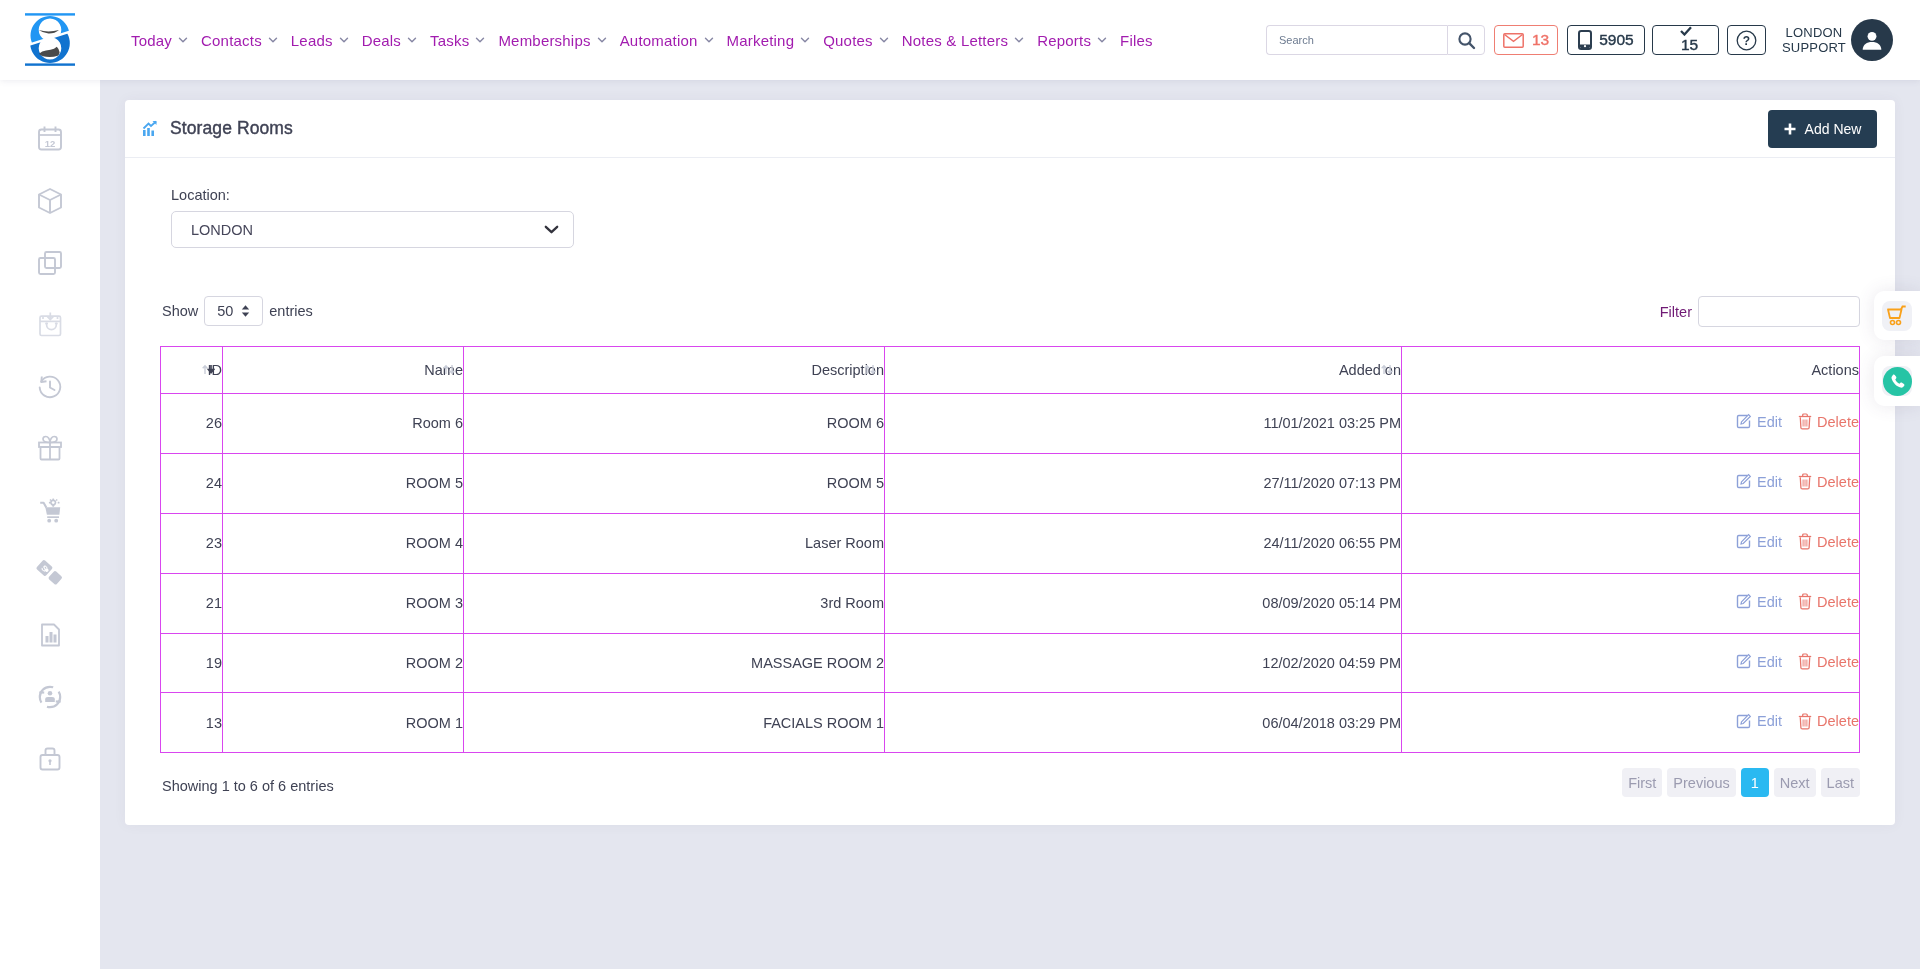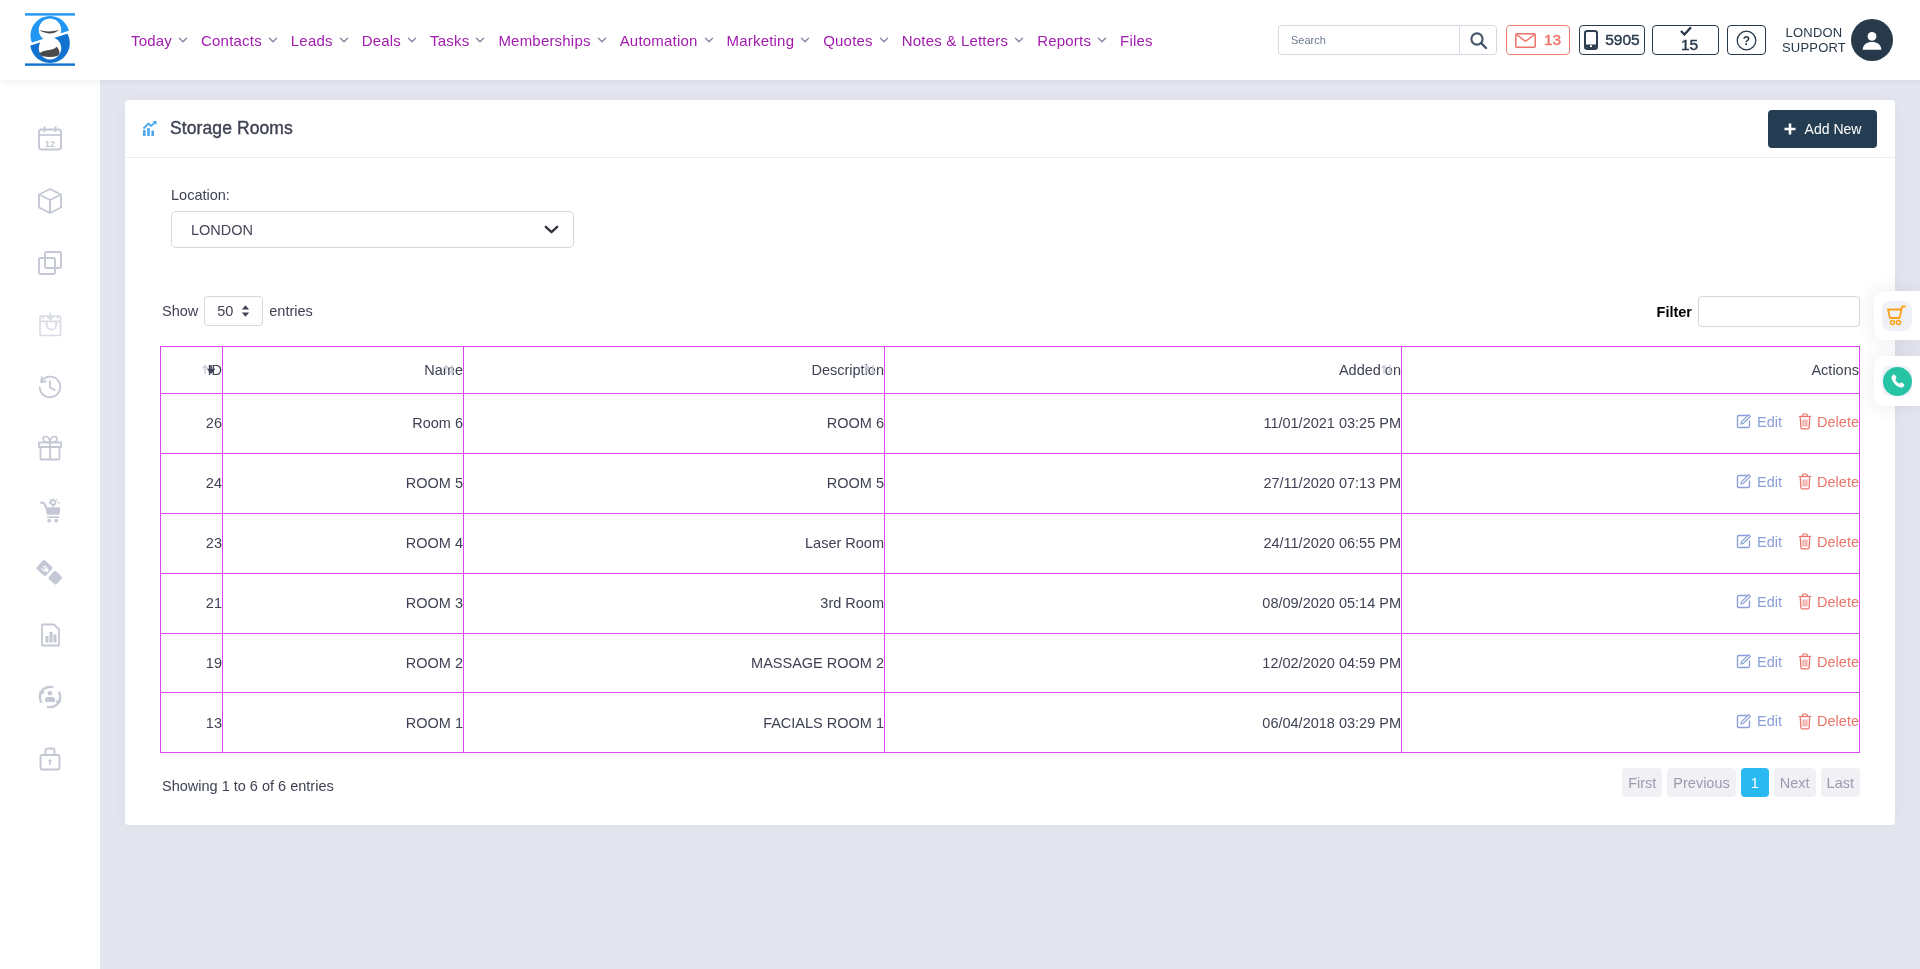--- a/index.html
+++ b/index.html
@@ -19,21 +19,21 @@
 .searchgrp input { width:181px; height:30px; border:1px solid #dbd7e4; border-right:none; border-radius:4px 0 0 4px; padding:0 12px; font-size:11px; color:#6d7b90; font-family:"Liberation Sans",sans-serif; outline:none; }
 .searchgrp input::placeholder { color:#6d7b90; }
 .searchbtn { width:38px; height:30px; border:1px solid #dbd7e4; border-radius:0 4px 4px 0; background:#fff; display:flex; align-items:center; justify-content:center; }
 
 .badge { height:30px; border-radius:4px; display:flex; align-items:center; justify-content:center; background:#fff; margin-right:9px; font-size:15.5px; font-weight:500; -webkit-text-stroke:.4px; }
 .badge.mail { width:64px; border:1px solid #ef7e73; color:#ef7268; }
 .badge.phone { margin-right:7px; }
 .badge.check { margin-right:8px; }
 .badge.help { margin-right:16px; }
 .badge.dark { border:1px solid #27394a; color:#27394a; }
-.badge.phone { width:66px; }
+.badge.phone { width:78px; }
 .badge.check { width:67px;flex-direction:column; }
 .badge.help { width:39px; }
 .username { text-align:center; color:#27394a; font-size:13px; font-weight:500; line-height:15.5px; margin:0 5px 0 0; width:64px; letter-spacing:.2px; }
 .avatar { width:42px; height:42px; border-radius:50%; background:#27394a; display:flex; align-items:center; justify-content:center; margin-right:27px; }
 
 
 .sidebar { position:absolute; left:0; top:80px; width:100px; height:889px; background:#fff; z-index:10; }
 .sidebar .sic { position:absolute; left:50%; transform:translate(-50%,-50%); }
 
 
@@ -47,21 +47,21 @@
 .card-body { position:static; }
 .loc-label { position:absolute; left:46px; top:87px; font-size:14.5px; color:#3f4254; font-weight:500; }
 .loc-select { position:absolute; left:46px; top:111px; width:403px; height:37px; border:1px solid #d6d6e0; border-radius:5px; background:#fff; display:flex; align-items:center; padding:0 14px 0 19px; font-size:14.5px; color:#46465a; }
 .loc-select .caret { margin-left:auto; }
 
 .show-row { position:absolute; left:35px; top:196px; width:1700px; height:30px; }
 .show-left { position:absolute; left:2px; top:0; display:flex; align-items:center; font-size:14.5px; color:#3f4254; }
 .len-select { width:59px; height:30px; border:1px solid #d6d6e0; border-radius:4px; margin:0 6px; display:flex; align-items:center; justify-content:center; font-size:14.5px; color:#3f4254; }
 .len-select .spin { margin-left:8px; }
 .filter-right { position:absolute; right:0; top:0; display:flex; align-items:center; }
-.filter-right label { font-size:14.5px; color:#000000; font-weight:700; margin-right:6px; }
+.filter-right label { font-size:14.5px; color:#701a75; font-weight:400; margin-right:6px; }
 .filter-right input { width:162px; height:31px; border:1px solid #d6d6e0; border-radius:4px; outline:none; }
 
 
 table.grid { position:absolute; left:35px; top:246px; width:1700px; border-collapse:collapse; table-layout:fixed; }
 table.grid th, table.grid td { border:1px solid #d946ef; font-size:14.5px; color:#3f4254; text-align:right; vertical-align:middle; padding-left:1px; }
 table.grid th { height:47px; font-weight:500; position:relative; }
 table.grid td { height:59.9px; font-weight:400; }
 .c-id { width:62px; } .c-name { width:241px; } .c-desc { width:421px; } .c-added { width:517px; } .c-act { width:auto; }
 .sorter { position:absolute; right:7px; top:50%; transform:translateY(-50%); }
 td.actions { color:#8ca0d8; }

